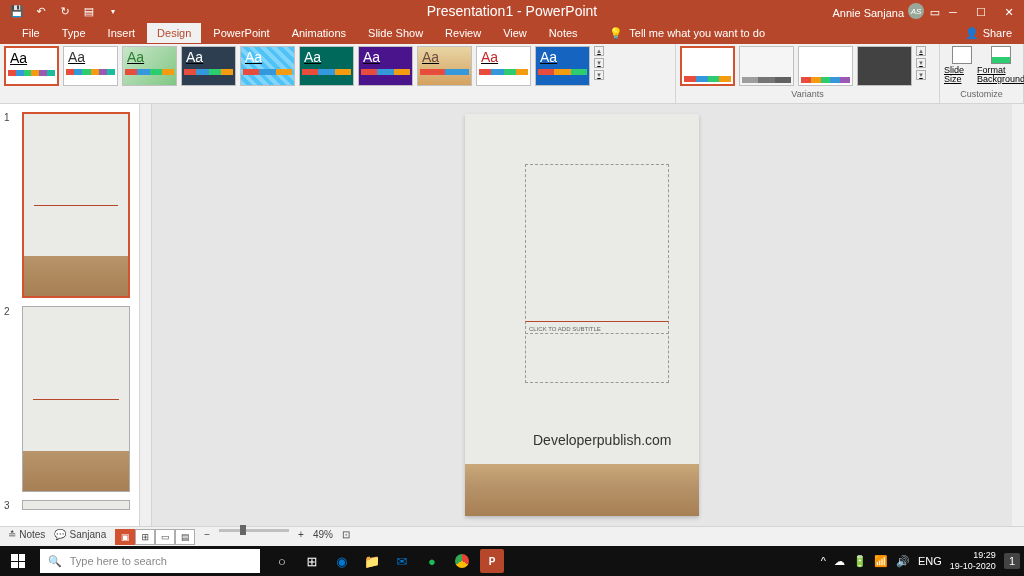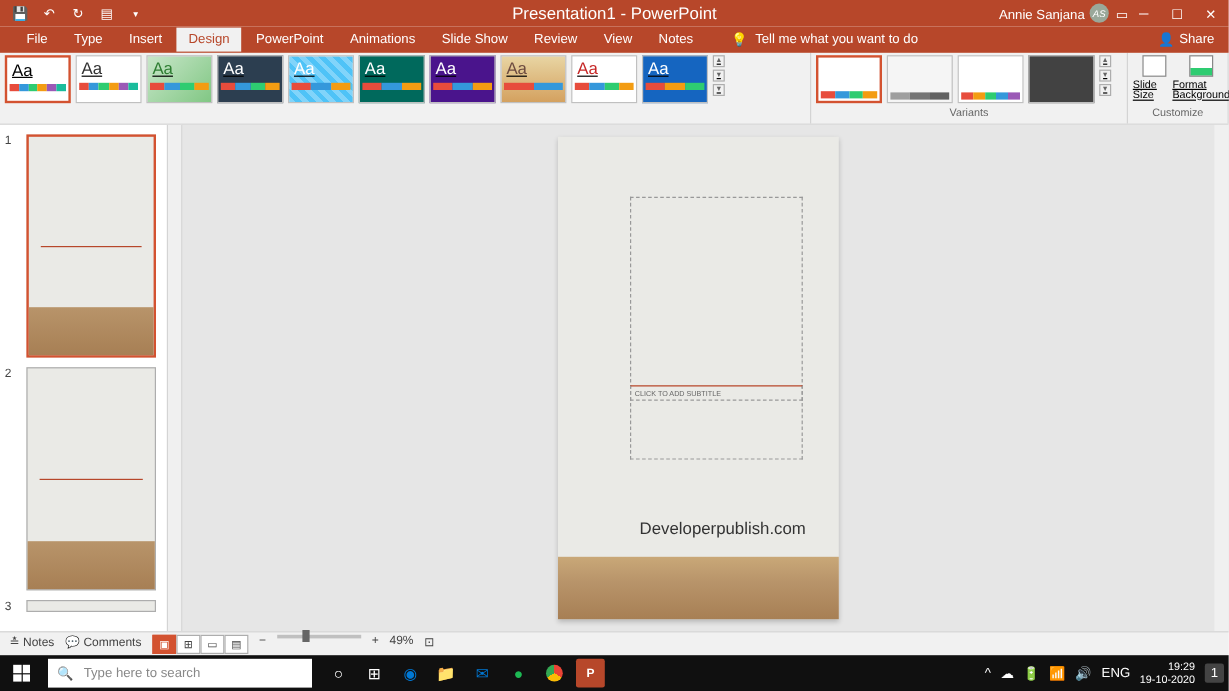--- a/index.html
+++ b/index.html
@@ -325,21 +325,21 @@
       <div class="slide-wood"></div>
     </div>
   </div>
 
   <div class="right-scroll"></div>
 </div>
 
 <div class="statusbar">
   <div class="statusbar-right">
     <span>≛ <span>Notes</span></span>
-    <span>💬 <span>Comments</span></span>
+    <span>💬 <span>Sanjana</span></span>
     <div class="view-btns">
       <div class="view-btn active">▣</div>
       <div class="view-btn">⊞</div>
       <div class="view-btn">▭</div>
       <div class="view-btn">▤</div>
     </div>
     <span>−</span>
     <div class="zoom-slider">
         <div class="zoom-thumb"></div>
       </div>

